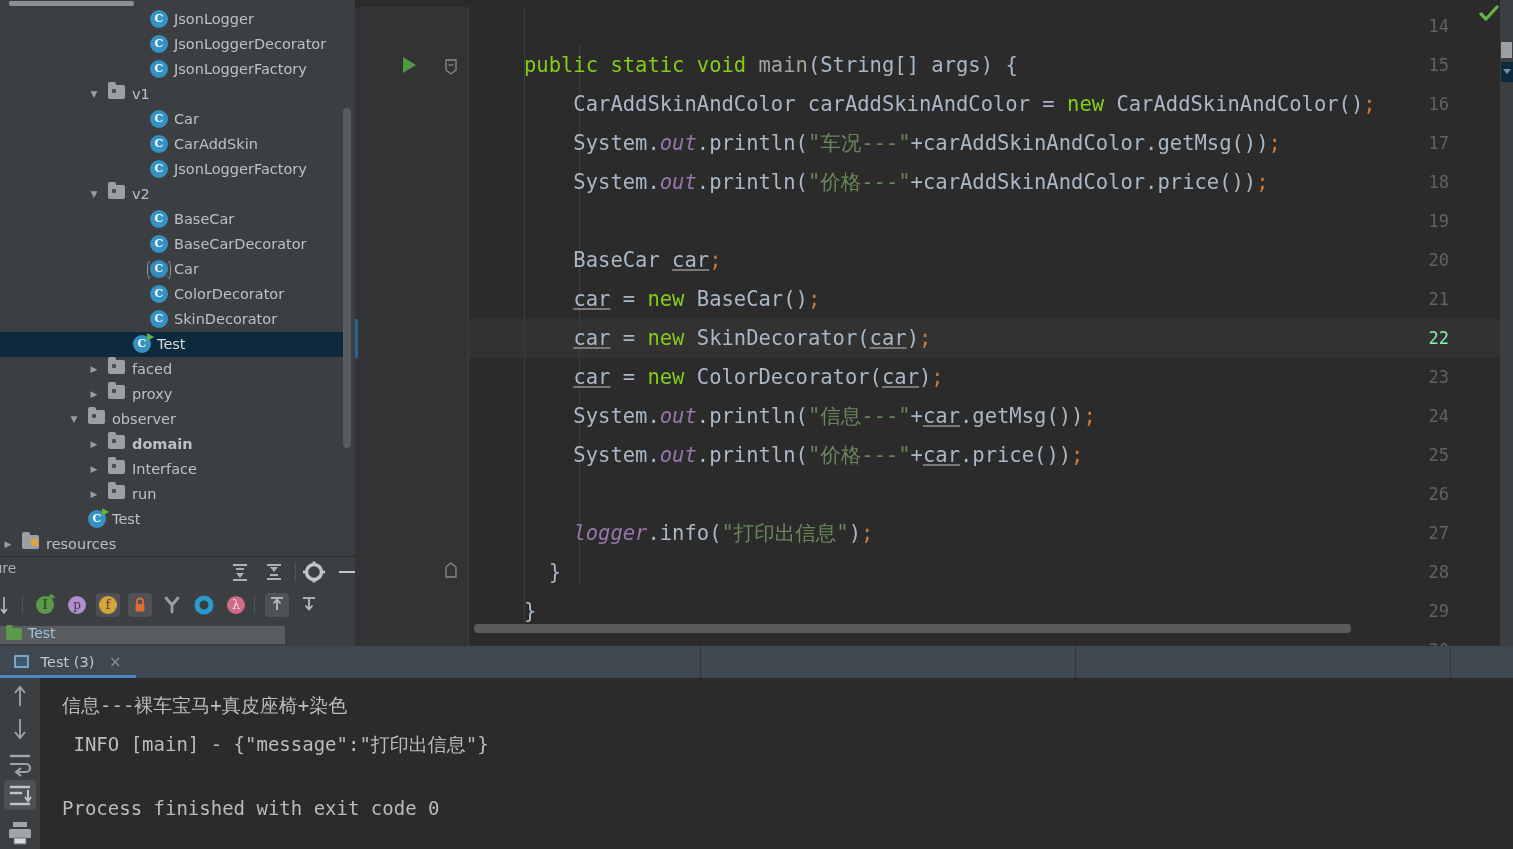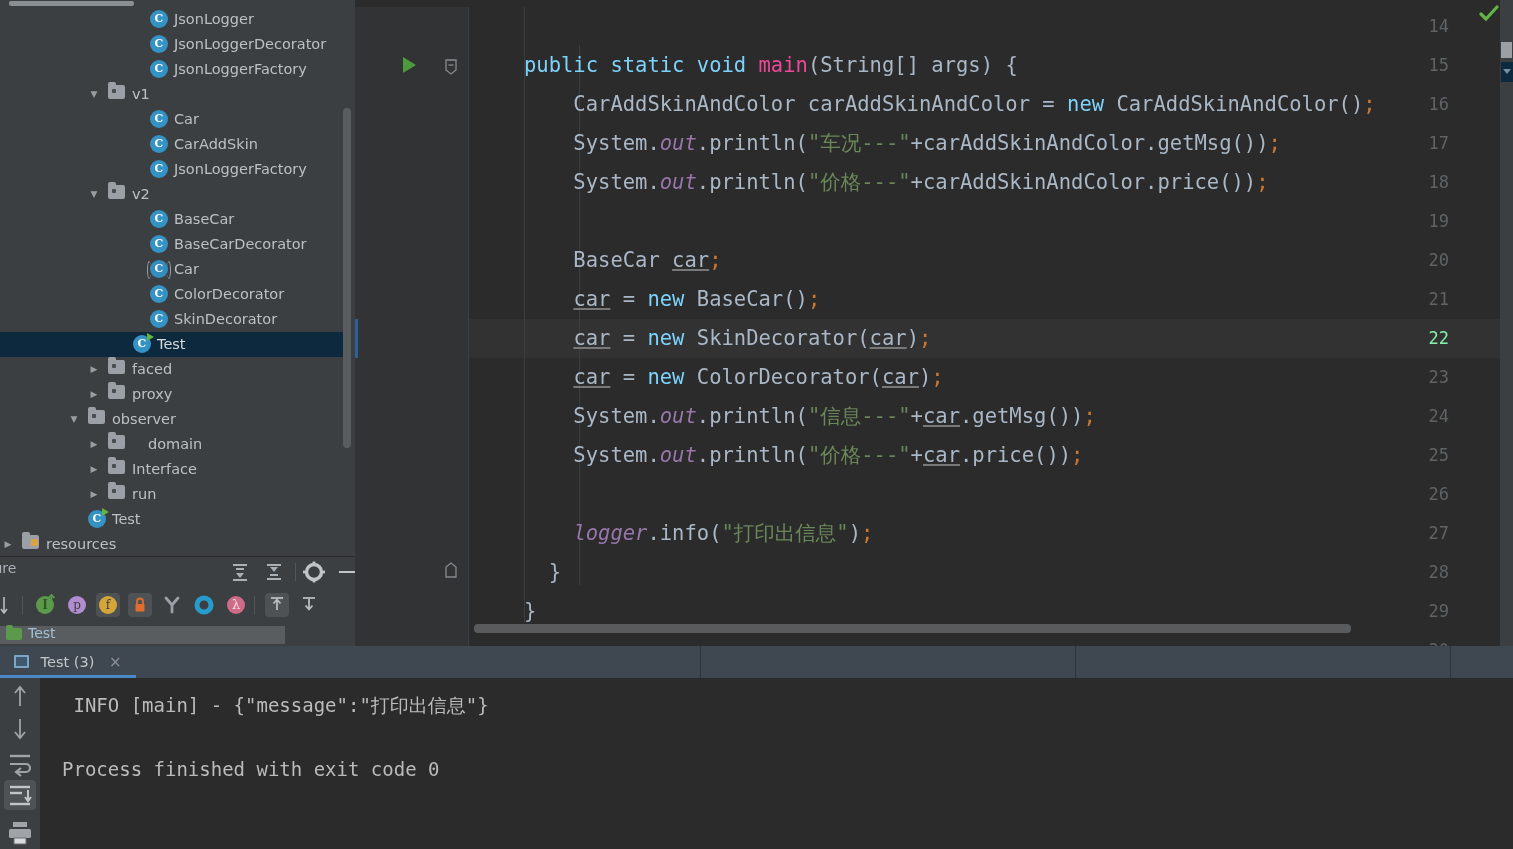--- a/index.html
+++ b/index.html
@@ -162,22 +162,22 @@
     position: absolute; left: 88px; width: 14px; height: 15px; cursor: pointer;
   }
   .fold svg { display: block; }
 
   #code {
     position: absolute; left: 114px; top: 7px; width: 1044px; height: 615px;
     font-family: "DejaVu Sans Mono", monospace; font-size: 20.5px;
     line-height: 39px; white-space: pre; color: #a9b7c6; overflow: hidden;
   }
   #code .line { height: 39px; padding-left: 55px; position: relative; }
-  .kw { color: #7dd3fc; }
-  .mname { color: #ec4899; }
+  .kw { color: #84cc16; }
+  .mname { color: #a3a3a3; }
   .str { color: #6a8759; }
   .fld { color: #9876aa; font-style: italic; }
   .loc { color: #a9b7c6; text-decoration: underline; text-decoration-color:#787878;}
   .sem { color: #cc7832; }
   .pn  { color: #a9b7c6; }
 
   #indent-guide-1 { position:absolute; left:169px; top:7px; width:1px; height:615px; background:#3b3e40;}
   #indent-guide-2 { position:absolute; left:224px; top:45px; width:1px; height:540px; background:#3b3e40;}
 
   #editor-hscroll {
@@ -326,21 +326,21 @@
           <span class="label" style="position: absolute; left: 132px;">proxy</span>
         </div>
         <div class="tree-row">
           <span class="arrow" style="position: absolute; left: 66px;">▼</span>
           <span class="ic ic-folder" style="position: absolute; left: 88px; top: 3px;"></span>
           <span class="label" style="position: absolute; left: 112px;">observer</span>
         </div>
         <div class="tree-row">
           <span class="arrow" style="position: absolute; left: 86px;">▶</span>
           <span class="ic ic-folder" style="position: absolute; left: 108px; top: 3px;"></span>
-          <span class="label" style="position: absolute; left: 148px;">domain</span>
+          <span class="label" style="position: absolute; left: 132px; font-weight: bold;">domain</span>
         </div>
         <div class="tree-row">
           <span class="arrow" style="position: absolute; left: 86px;">▶</span>
           <span class="ic ic-folder" style="position: absolute; left: 108px; top: 3px;"></span>
           <span class="label" style="position: absolute; left: 132px;">Interface</span>
         </div>
         <div class="tree-row">
           <span class="arrow" style="position: absolute; left: 86px;">▶</span>
           <span class="ic ic-folder" style="position: absolute; left: 108px; top: 3px;"></span>
           <span class="label" style="position: absolute; left: 132px;">run</span>
@@ -561,19 +561,20 @@
       <div class="ctb" style="top:140px">
         <svg width="32" height="30" viewBox="0 0 32 30">
           <rect x="9" y="4" width="14" height="5" fill="#a0a4a8"></rect>
           <rect x="5" y="11" width="22" height="9" rx="1.5" fill="#a0a4a8"></rect>
           <rect x="10" y="20" width="12" height="6" fill="#d8dbdd" stroke="#6a6d70"></rect>
         </svg>
       </div>
     </div>
 
     <div id="console">
+        <div class="cline">信息---裸车宝马+真皮座椅+染色</div>
         <div class="cline"> INFO [main] - {"message":"打印出信息"}</div>
         <div class="cline gap"></div>
         <div class="cline">Process finished with exit code 0</div>
       </div>
   </div>
 
 </div>
 
 </body></html>

